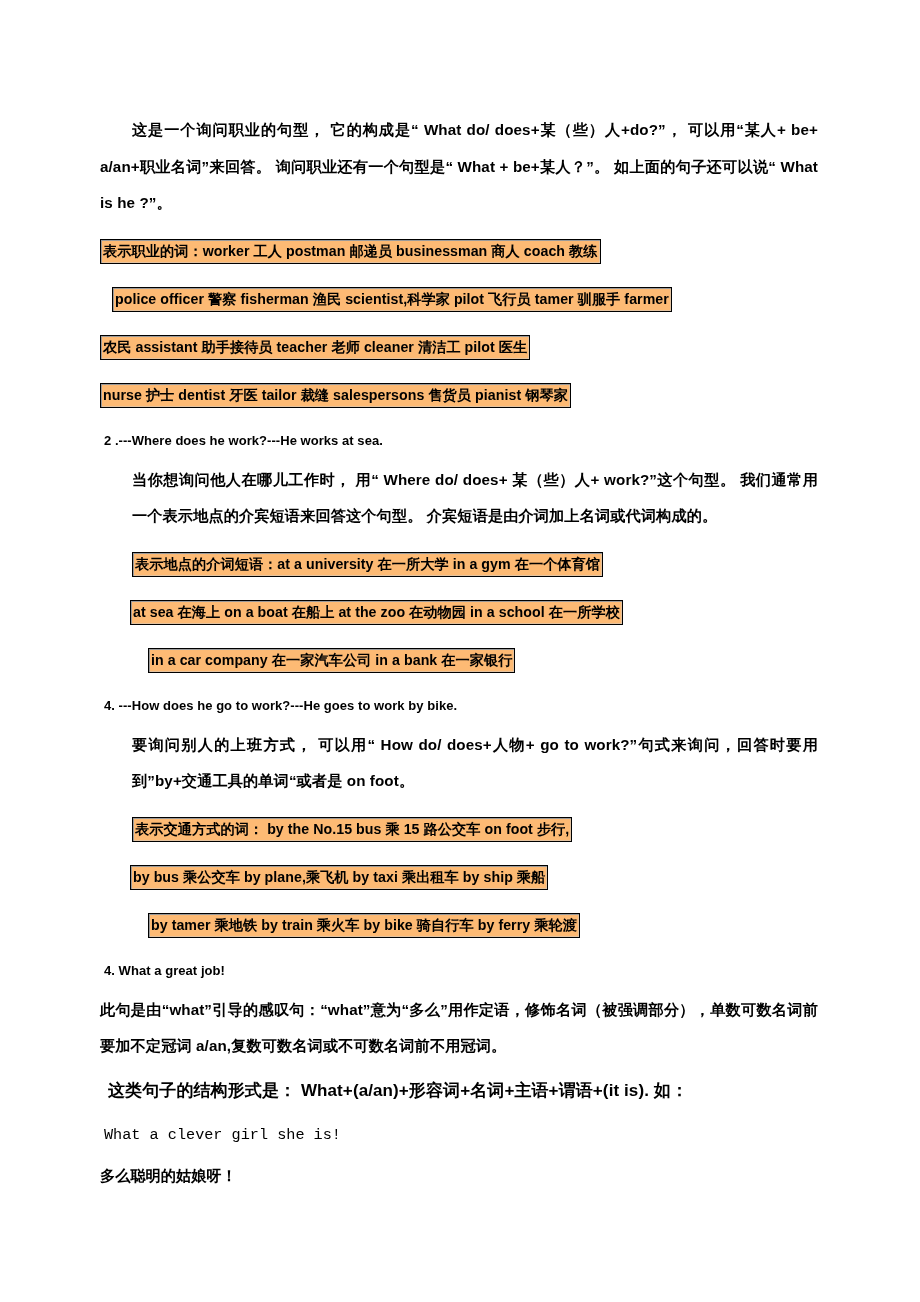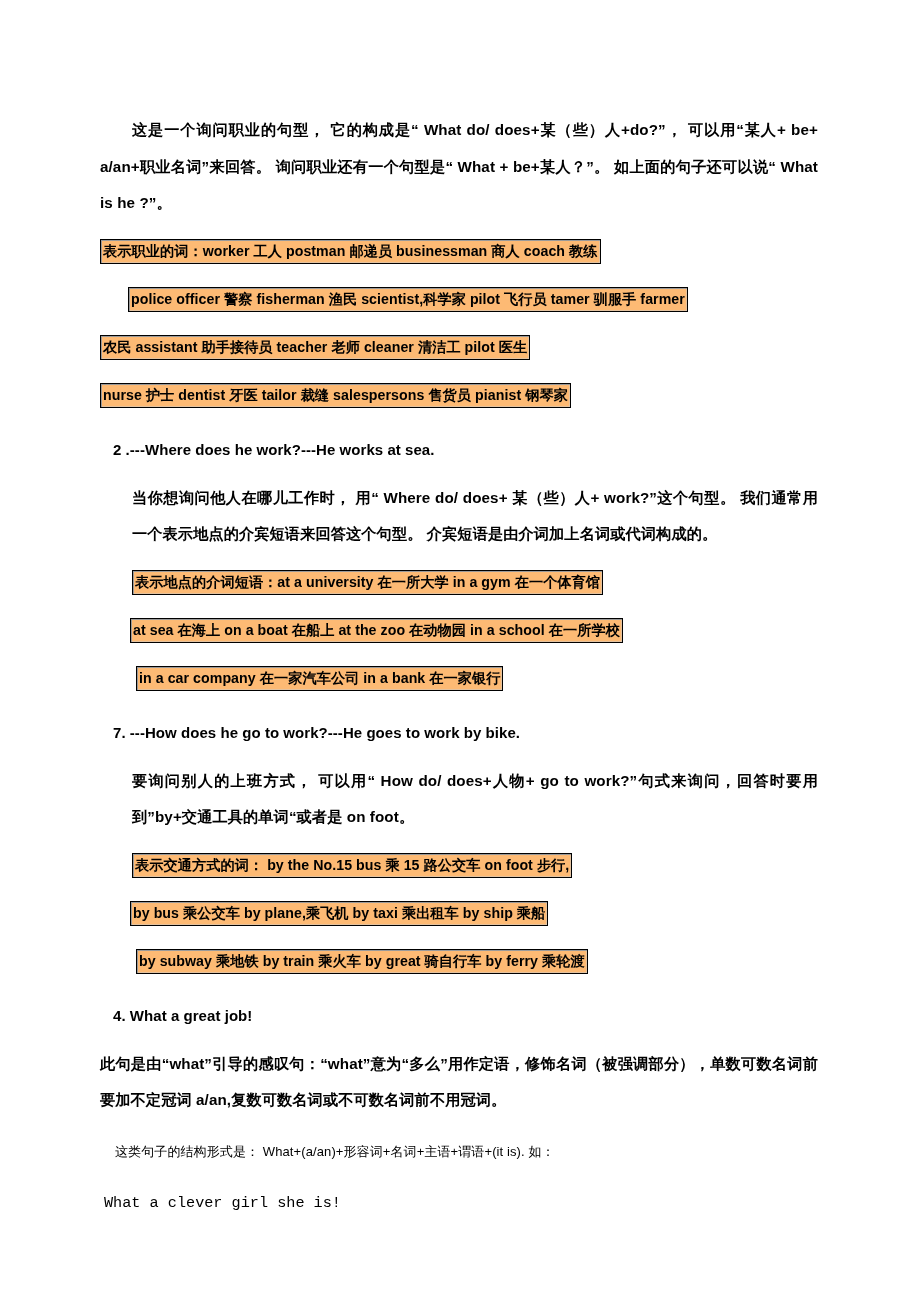--- a/index.html
+++ b/index.html
@@ -38,31 +38,31 @@
     font-weight: 600;
   }
   .para.indent {
     text-indent: 32px;
   }
   .para.pad-left {
     padding-left: 32px;
     text-indent: 0;
   }
   .heading {
-    font-size: 15px;
+    font-size: 13px;
     font-weight: 700;
     line-height: 34px;
-    margin: 13px;
+    margin: 4px;
     letter-spacing: 0.05px;
   }
   .plain {
-    font-size: 13px;
+    font-size: 17px;
     line-height: 36.5px;
-    font-weight: 400;
-    margin: 15px;
+    font-weight: 700;
+    margin: 8px;
     letter-spacing: 0.1px;
   }
   .mono-line {
     font-family: "Liberation Mono", "DejaVu Sans Mono", monospace;
     font-size: 15.2px;
     line-height: 36.5px;
     margin: 4px;
     font-weight: 400;
   }
   .serif-zh {
@@ -87,24 +87,24 @@
     font-size: 14.2px;
     font-weight: 700;
     line-height: 20px;
     white-space: nowrap;
     letter-spacing: 0.05px;
     background: #fdba74;
   }
 
   
   .off-0 { margin-left: 0px; }
-  .off-12 { margin-left: 28px; }
+  .off-12 { margin-left: 12px; }
   .off-30 { margin-left: 30px; }
   .off-32 { margin-left: 32px; }
-  .off-36 { margin-left: 36px; }
+  .off-36 { margin-left: 48px; }
 
   .gap-s { height: 6px; }
 </style>
 </head>
 <body>
 
 <div class="page">
   <div class="content">
 
     <p class="para indent">这是一个询问职业的句型， 它的构成是“ What do/ does+某（些）人+do?”， 可以用“某人+ be+ a/an+职业名词”来回答。 询问职业还有一个句型是“ What + be+某人？”。 如上面的句子还可以说“ What is he ?”。</p>
@@ -133,39 +133,40 @@
     <div class="boxrow">
       <span class="box off-32">表示地点的介词短语：at a university  在一所大学 in a gym 在一个体育馆</span>
     </div>
     <div class="boxrow">
       <span class="box off-30">at sea  在海上 on a boat 在船上  at the zoo 在动物园  in a school  在一所学校</span>
     </div>
     <div class="boxrow">
       <span class="box off-36">in a car company 在一家汽车公司  in a bank 在一家银行</span>
     </div>
 
-    <p class="heading">7. ---How does he go to work?---He goes to work by bike.</p>
+    <p class="heading">4. ---How does he go to work?---He goes to work by bike.</p>
 
     <p class="para indent pad-left">要询问别人的上班方式， 可以用“ How do/ does+人物+ go to work?”句式来询问，回答时要用到”by+交通工具的单词“或者是 on foot。</p>
 
     <div class="gap-s"></div>
 
     <div class="boxrow">
       <span class="box off-32">表示交通方式的词：  by the No.15 bus 乘 15 路公交车 on foot 步行,</span>
     </div>
     <div class="boxrow">
       <span class="box off-30">by bus  乘公交车  by plane,乘飞机  by taxi  乘出租车 by ship 乘船</span>
     </div>
     <div class="boxrow">
-      <span class="box off-36">by subway  乘地铁 by    train 乘火车  by great 骑自行车 by ferry 乘轮渡</span>
+      <span class="box off-36">by tamer  乘地铁 by    train 乘火车  by bike 骑自行车 by ferry 乘轮渡</span>
     </div>
 
     <p class="heading">4. What a great job!</p>
 
     <p class="para">此句是由“what”引导的感叹句：“what”意为“多么”用作定语，修饰名词（被强调部分），单数可数名词前要加不定冠词 a/an,复数可数名词或不可数名词前不用冠词。</p>
 
     <p class="plain">这类句子的结构形式是： What+(a/an)+形容词+名词+主语+谓语+(it is). 如：</p>
 
     <p class="mono-line">What a clever girl she is!</p>
 
+    <p class="serif-zh">多么聪明的姑娘呀！</p>
 
   </div>
 </div>
 
 </body></html>

